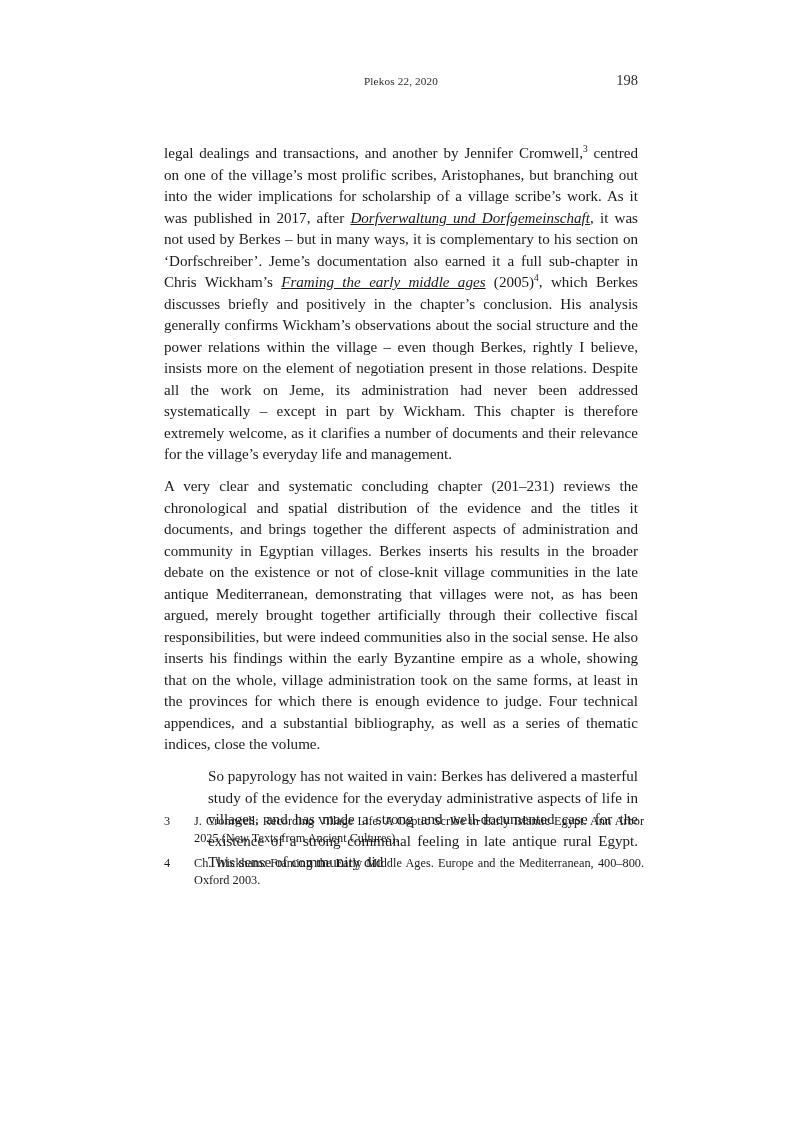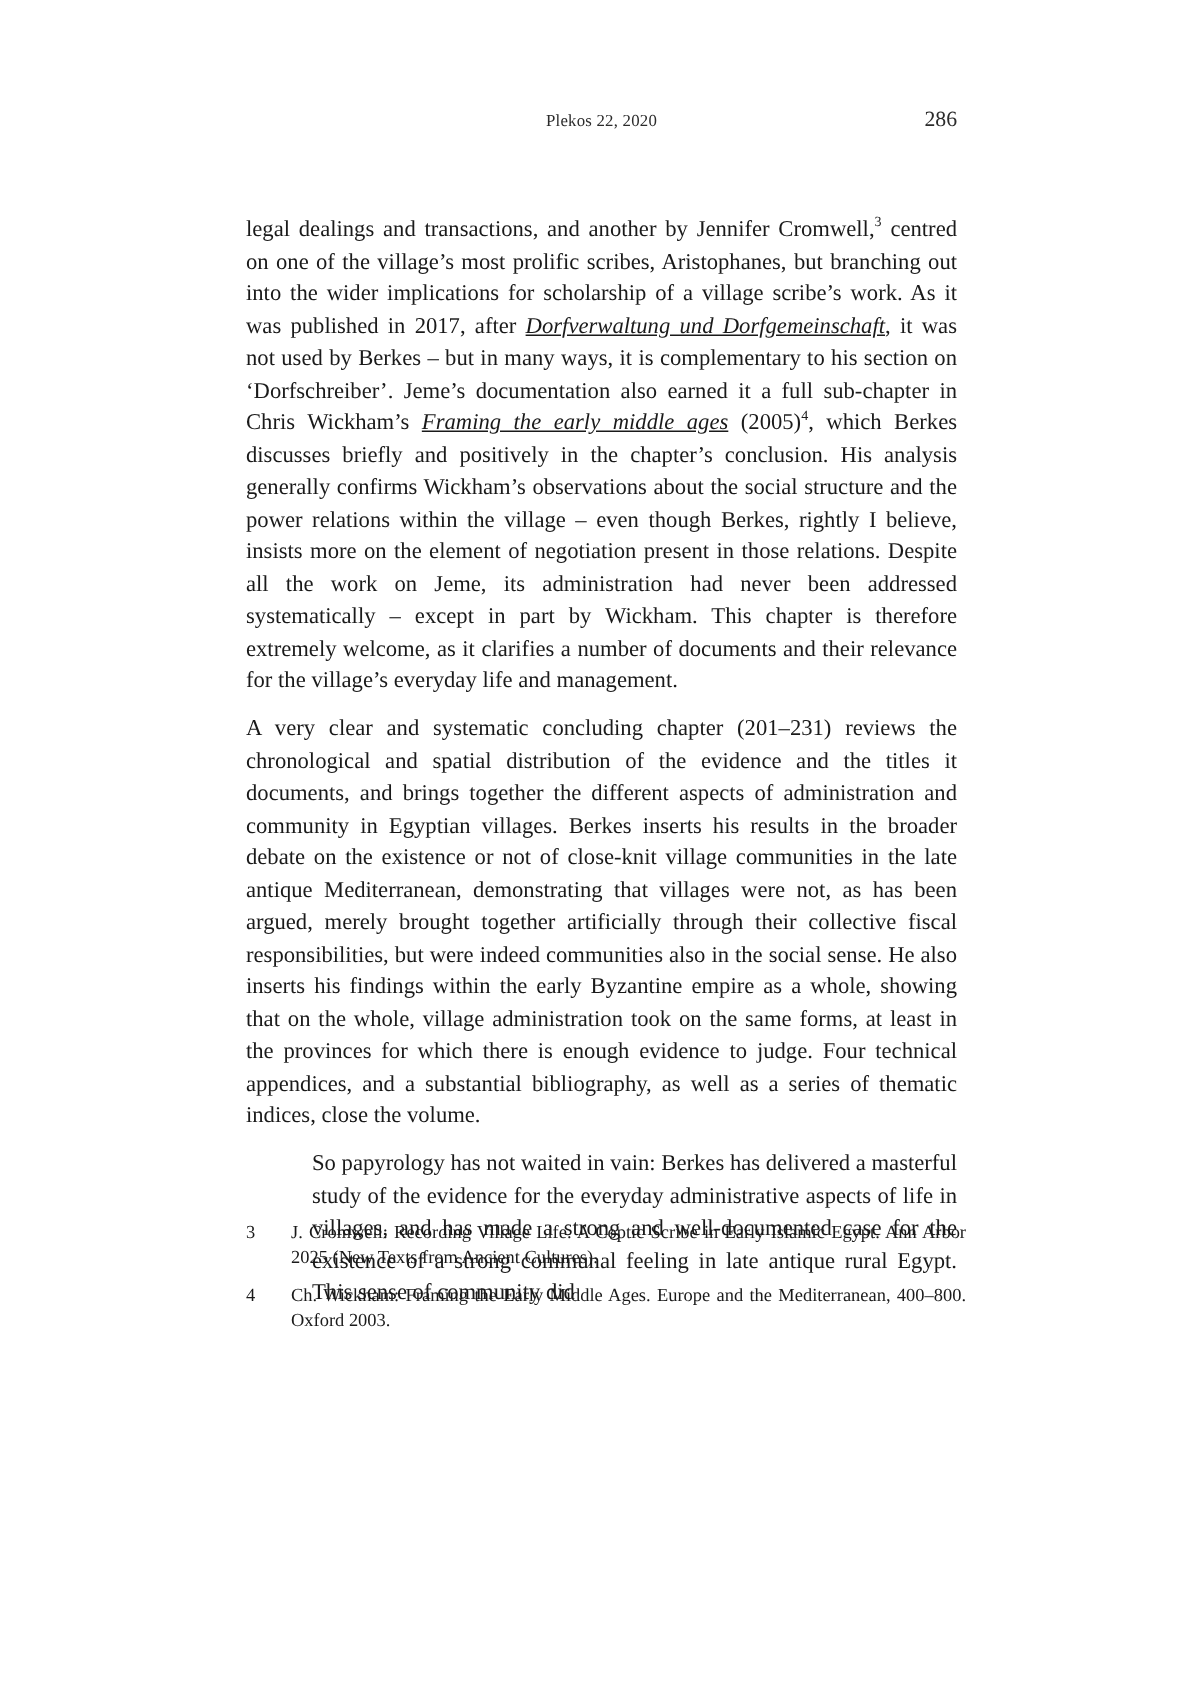--- a/index.html
+++ b/index.html
@@ -106,21 +106,21 @@
     display: block;
   }
 </style>
 </head>
 <body>
 
 <div class="page">
 
   <div class="running-head">
     <div class="running-head-title">Plekos 22, 2020</div>
-    <div class="running-head-folio">286</div>
+    <div class="running-head-folio">198</div>
   </div>
 
   <div class="textblock" id="textblock">
       <p class="body-par"><span>legal dealings and transactions, and another by Jennifer Cromwell,</span><sup>3</sup><span> centred on one of the village’s most prolific scribes, Aristophanes, but branching out into the wider implications for scholarship of a village scribe’s work. As it was published in 2017, after </span><span class="it">Dorfverwaltung und Dorfgemeinschaft</span><span>, it was not used by Berkes – but in many ways, it is complementary to his section on ‘Dorfschreiber’. Jeme’s documentation also earned it a full sub-chapter in Chris Wickham’s </span><span class="it">Framing the early middle ages</span><span> (2005)</span><sup>4</sup><span>, which Berkes discusses briefly and positively in the chapter’s conclusion. His analysis generally confirms Wickham’s observations about the social structure and the power relations within the village – even though Berkes, rightly I believe, insists more on the element of negotiation present in those relations. Despite all the work on Jeme, its administration had never been addressed systematically – except in part by Wickham. This chapter is therefore extremely welcome, as it clarifies a number of documents and their relevance for the village’s everyday life and management.</span></p>
       <p class="body-par"><span>A very clear and systematic concluding chapter (201–231) reviews the chronological and spatial distribution of the evidence and the titles it documents, and brings together the different aspects of administration and community in Egyptian villages. Berkes inserts his results in the broader debate on the existence or not of close-knit village communities in the late antique Mediterranean, demonstrating that villages were not, as has been argued, merely brought together artificially through their collective fiscal responsibilities, but were indeed communities also in the social sense. He also inserts his findings within the early Byzantine empire as a whole, showing that on the whole, village administration took on the same forms, at least in the provinces for which there is enough evidence to judge. Four technical appendices, and a substantial bibliography, as well as a series of thematic indices, close the volume.</span></p>
       <p class="body-par"><span>So papyrology has not waited in vain: Berkes has delivered a masterful study of the evidence for the everyday administrative aspects of life in villages, and has made a strong and well-documented case for the existence of a strong communal feeling in late antique rural Egypt. This sense of community did</span></p>
     </div>
 
   <div class="footnotes" id="footnotes">
       <div class="footnote">

